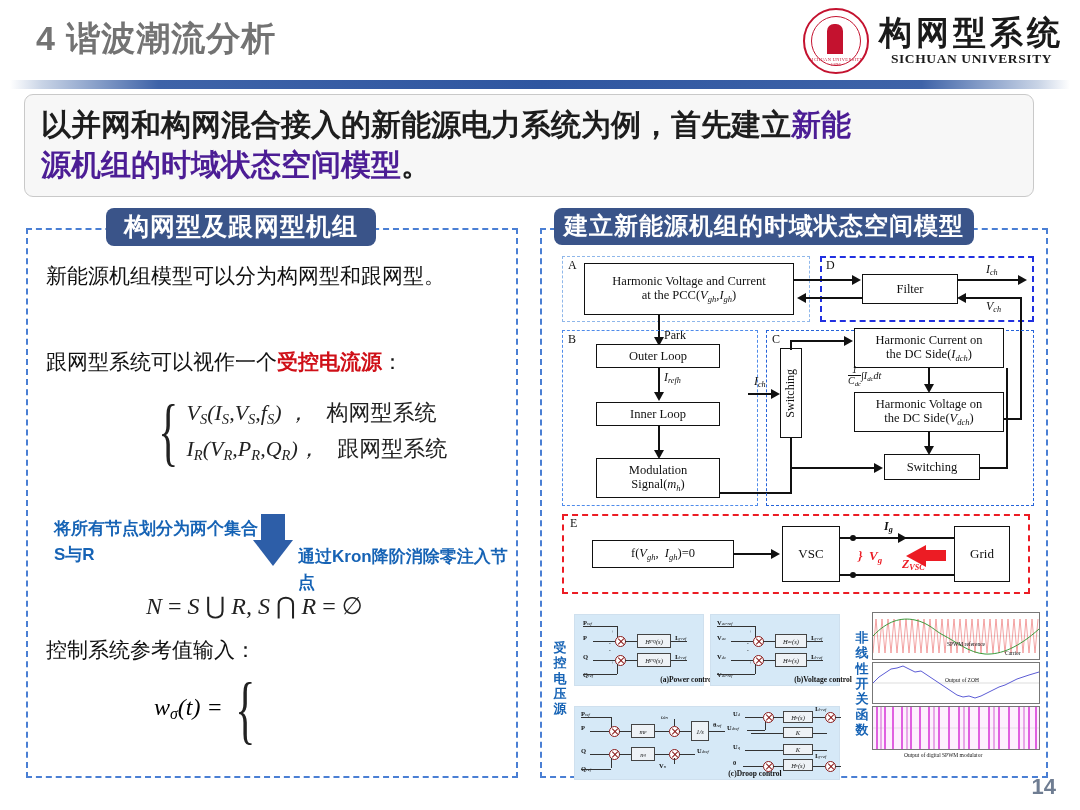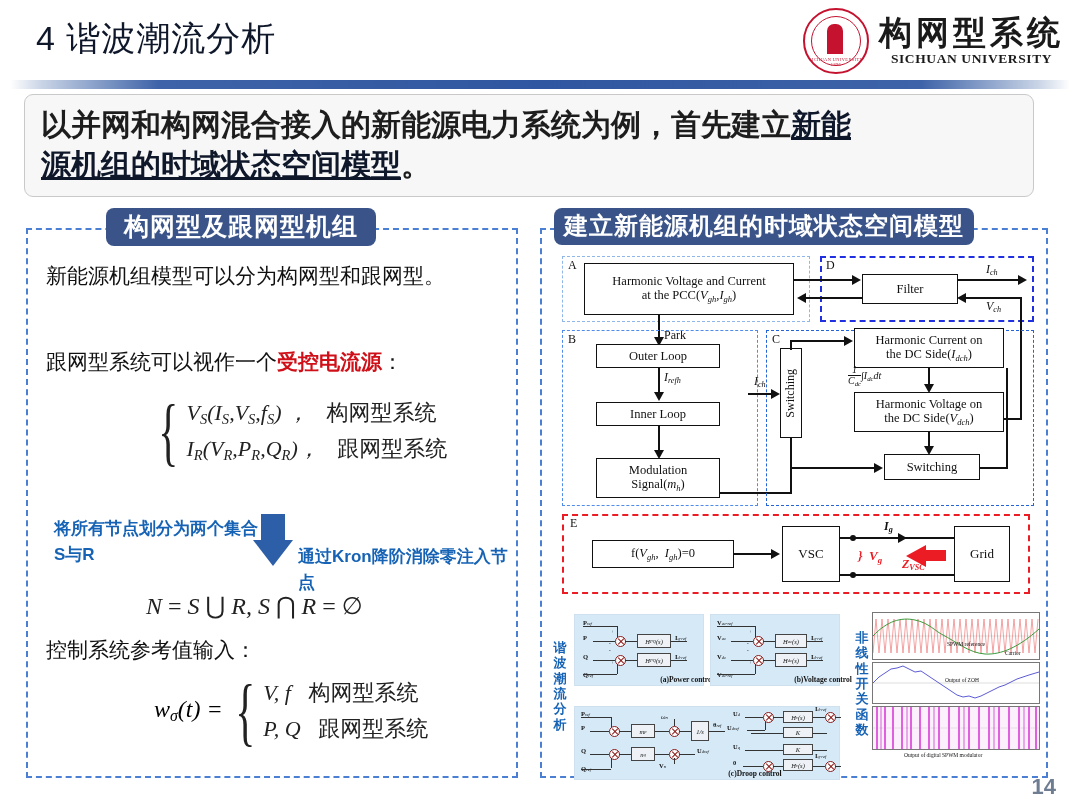--- a/index.html
+++ b/index.html
@@ -5,21 +5,21 @@
   html,body{margin:0;padding:0;}
   body{
     width:1080px;height:810px;
     background:#ffffff;
     font-family:"Liberation Sans","DejaVu Sans",sans-serif;
     position:relative;overflow:hidden;
   }
   
   #slide-title{
     position:absolute;left:36px;top:16px;
-    font-size:34px;font-weight:normal;color:#0f172a;
+    font-size:34px;font-weight:bold;color:#737373;
     letter-spacing:1px;white-space:nowrap;
   }
   #logo-wrap{position:absolute;right:16px;top:8px;display:flex;align-items:center;gap:10px;}
   #logo-seal{width:62px;height:62px;border-radius:50%;border:2.5px solid #c4122f;position:relative;}
   #logo-seal:before{
     content:"";position:absolute;left:6px;top:6px;right:6px;bottom:6px;
     border-radius:50%;border:1.2px solid #c4122f;
   }
   #logo-seal:after{
     content:"";position:absolute;left:22px;top:14px;width:16px;height:30px;
@@ -38,21 +38,21 @@
     position:absolute;left:10px;top:80px;width:1060px;height:9px;
     background:linear-gradient(to right,#ffffff 0%,#c9d4e6 3%,#3e63a8 14%,#2f56a0 50%,#3e63a8 86%,#c9d4e6 97%,#ffffff 100%);
   }
   
   #lead-banner{
     position:absolute;left:24px;top:94px;width:1010px;
     border:1px solid #c9c9c9;border-radius:9px;background:#f7f7f7;
     padding:10px 16px 12px 16px;box-sizing:border-box;
   }
   #lead-banner .line{font-size:30px;font-weight:bold;color:#1d1d1d;line-height:1.32;}
-  .hl-red{color:#0f172a;text-decoration:underline;}
+  .hl-red{color:#4c1d95;}
   
   .panel{position:absolute;border:2px dashed #4a7fd4;box-sizing:border-box;}
   #panel-left{left:26px;top:228px;width:492px;height:550px;}
   #panel-right{left:540px;top:228px;width:508px;height:550px;}
   .panel-badge{
     position:absolute;top:-22px;background:#3a5489;color:#fff;border-radius:8px;
     font-size:25px;font-weight:bold;padding:5px 18px 7px 18px;white-space:nowrap;
     letter-spacing:1px;line-height:1.05;
   }
   #badge-left{left:78px;}
@@ -203,30 +203,20 @@
 
   <div id="eq2">
     N <span class="op">=</span> S <span class="op">⋃</span> R, S <span class="op">⋂</span> R <span class="op">=</span> <span class="op">∅</span>
   </div>
 
   <div class="lp-text" id="lp-l4">控制系统参考值输入：</div>
 
   <div class="brace-eq" id="eq3">
     <span class="lhs">w<span class="sub">σ</span>(t) =</span>
     <span class="brace">{</span>
-    <div class="brace-rows">
-      <div class="brace-row">
-        <span>V, f</span>
-        <span class="cn">构网型系统</span>
-      </div>
-      <div class="brace-row">
-        <span>P, Q</span>
-        <span class="cn">跟网型系统</span>
-      </div>
-    </div>
   </div>
 </div>
 
 <div class="panel" id="panel-right">
   <div class="panel-badge" id="badge-right">建立新能源机组的时域状态空间模型</div>
 
   <div id="diagram">
 
     <div class="grp gA" style="left:8px;top:4px;width:248px;height:66px;"></div>
     <div class="grp-lbl" style="left:14px;top:6px;">A</div>
@@ -336,21 +326,21 @@
     <div class="ah ah-r" style="left:344px;top:281px;"></div>
     <div class="lbl" style="left:330px;top:267px;font-weight:bold;">I<span class="s">g</span></div>
     <div class="lbl red-lbl" style="left:304px;top:296px;font-size:13px;">}&nbsp; <i>V</i><span class="s">g</span></div>
     <div id="red-arrow-tail" style="left:372px;top:298px;width:20px;"></div>
     <div id="red-arrow" style="left:352px;top:293px;"></div>
     <div class="lbl red-lbl" style="left:348px;top:305px;font-size:12px;">Z<span class="s">VSC</span></div>
   </div>
 
   <div id="mini-wrap">
 
-    <div class="side-cn" id="side-left">谐波潮流分析</div>
+    <div class="side-cn" id="side-left">受控电压源</div>
     <div class="side-cn" id="side-right">非线性开关函数</div>
 
     <div class="mini" id="mini-a">
       <div class="tny" style="left:8px;top:4px;"><b>P</b><span style="font-size:.7em;">ref</span></div>
       <div class="wire" style="left:8px;top:11px;width:34px;"></div>
       <div class="wirev" style="left:42px;top:11px;height:11px;"></div>
       <div class="tny" style="left:8px;top:19px;"><b>P</b></div>
       <div class="wire" style="left:18px;top:26px;width:22px;"></div>
       <div class="sj" style="left:40px;top:21px;"></div>
       <div class="tny" style="left:36px;top:14px;font-size:5px;">+</div>

